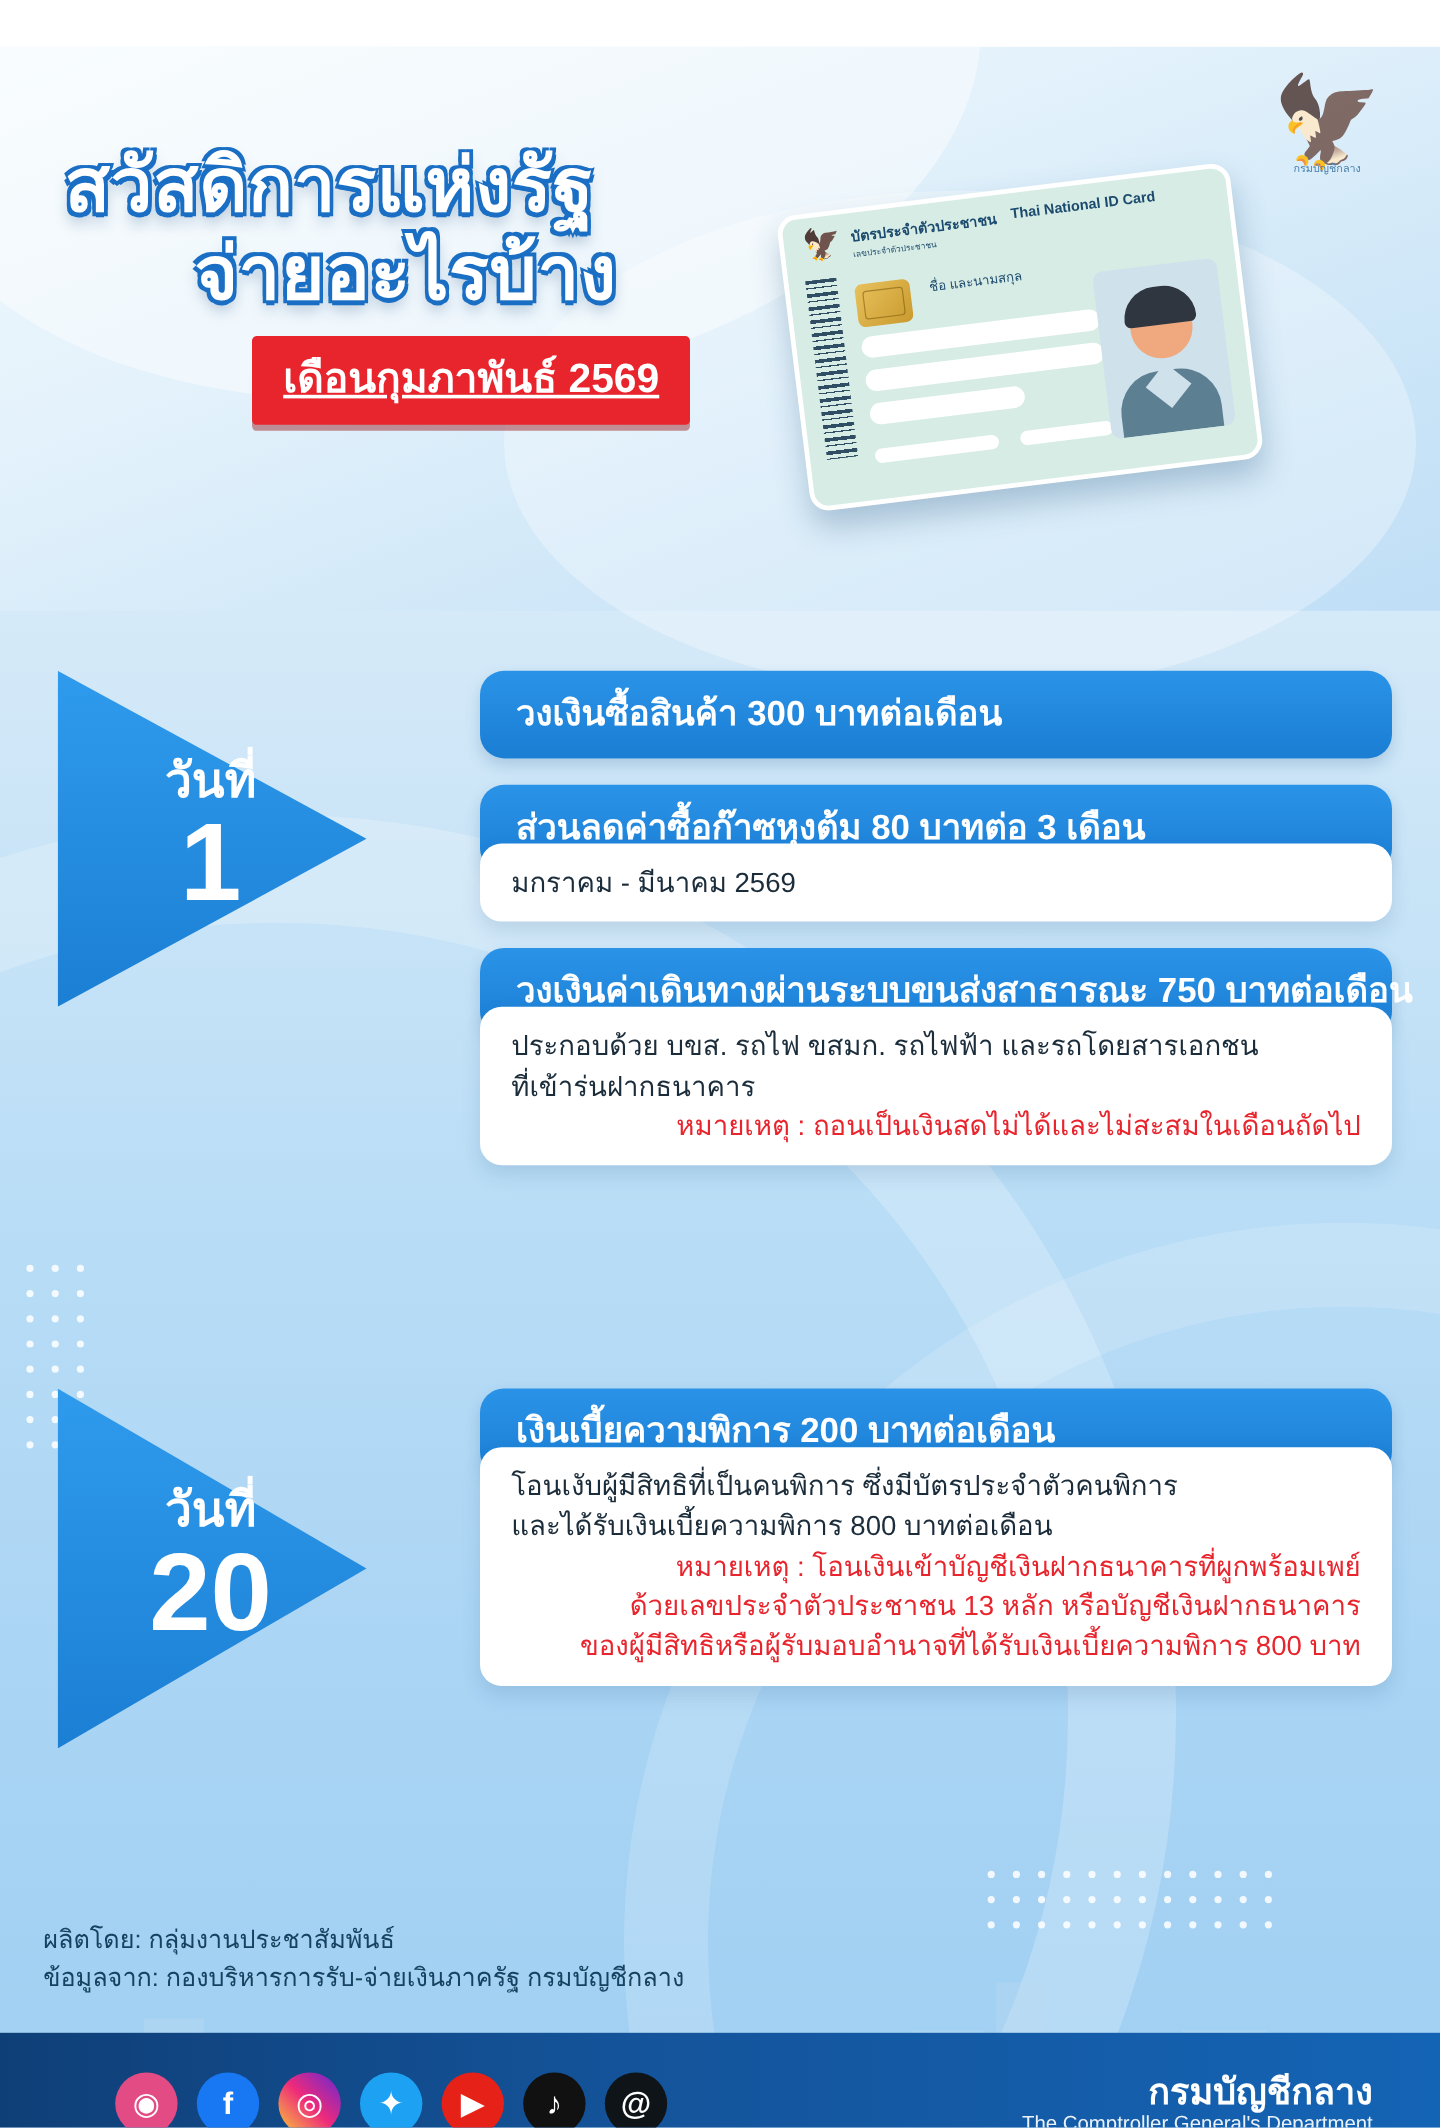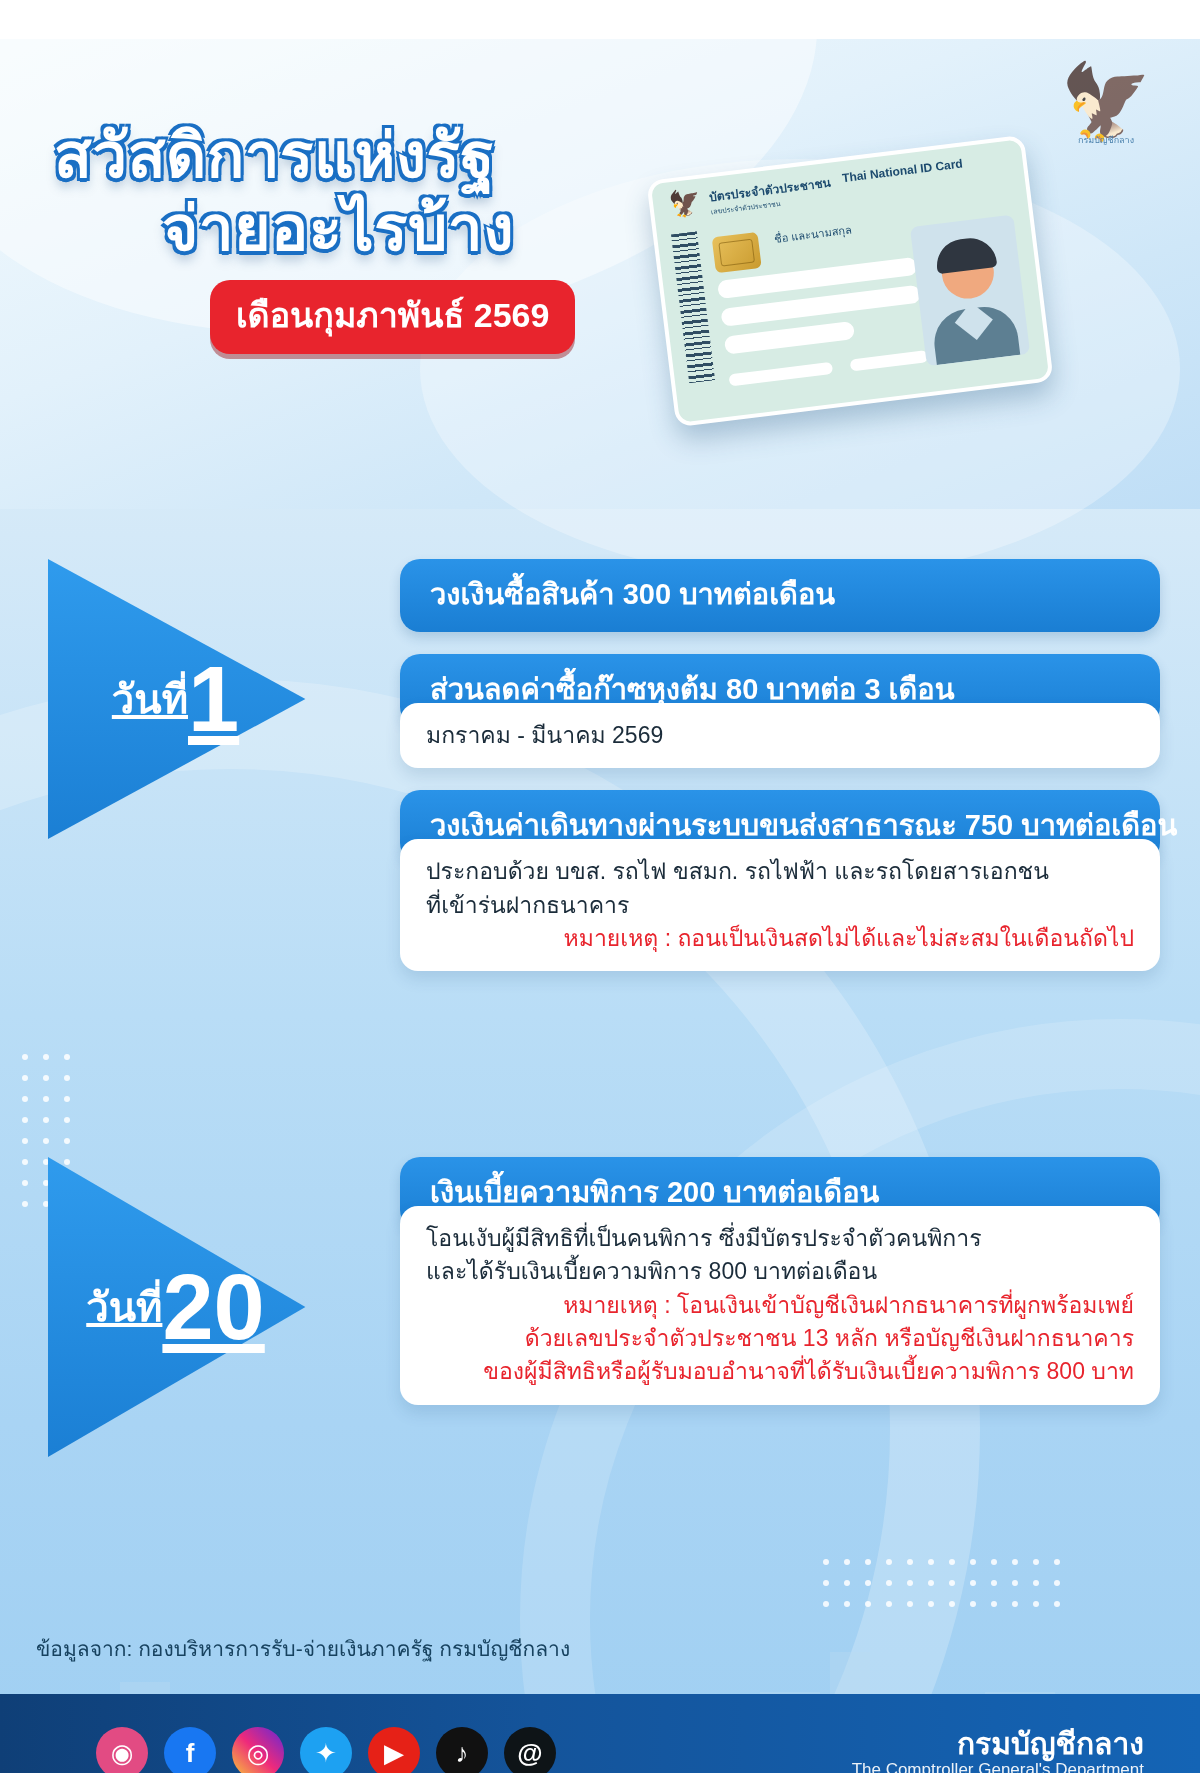--- a/index.html
+++ b/index.html
@@ -63,22 +63,23 @@
     line-height: 1.12;
   }
   .title-line1 { padding-left: 12px; }
   .title-line2 { padding-left: 120px; margin-top: 4px; }
   .month-pill {
     margin: 16px 0 0 168px;
     display: inline-block;
     background: #e8242d; color: #fff;
     font-size: 34px; font-weight: 700;
     padding: 8px 26px 12px 26px;
-    border-radius: 20px;
+    border-radius: 4px;
     box-shadow: 0 5px 0 rgba(150,20,25,0.45);
+    text-decoration: underline;
   }
   .emblem {
     position: absolute; right: 46px; top: 26px; width: 96px; height: 100px;
     opacity: .85;
   }
   .emblem .garuda {
     font-size: 74px; color: #2f6d9e; line-height: 1; text-align: center; display: block;
   }
   .emblem .emblem-text {
     text-align: center; font-size: 9px; color: #2f6d9e; margin-top: -6px;
@@ -141,23 +142,22 @@
     position: absolute; left: 48px; width: 330px; height: 280px;
   }
   .day-marker .tri {
     position: absolute; inset: 0;
     background: linear-gradient(180deg,#2f9bed 0%, #1b7fd4 100%);
     clip-path: polygon(0 0, 78% 50%, 0 100%);
     box-shadow: 0 10px 20px rgba(20,70,120,.22);
   }
   .day-marker .dm-text {
     position: absolute; left: 0; top: 0; width: 255px; height: 280px;
-    display: flex; align-items: center; justify-content: center;
+    display: flex; flex-direction: column; align-items: center; justify-content: center;
     color: #fff;
-    text-decoration: underline;
   }
   .dm-label { font-size: 40px; font-weight: 700; line-height: 1; }
   .dm-num { font-size: 92px; font-weight: 700; line-height: 1.02; margin-top: 2px; }
   .sec2 .day-marker { height: 300px; }
   .sec2 .day-marker .dm-text { height: 300px; }
 
   .content-col { position: absolute; left: 400px; width: 760px; }
 
   .blue-bar {
     background: linear-gradient(180deg,#2a93e8 0%, #1a7ed3 100%);
@@ -368,20 +368,21 @@
         <div>โอนเงับผู้มีสิทธิที่เป็นคนพิการ ซึ่งมีบัตรประจำตัวคนพิการ</div>
         <div>และได้รับเงินเบี้ยความพิการ 800 บาทต่อเดือน</div>
         <div class="note">หมายเหตุ : โอนเงินเข้าบัญชีเงินฝากธนาคารที่ผูกพร้อมเพย์</div>
         <div class="note">ด้วยเลขประจำตัวประชาชน 13 หลัก หรือบัญชีเงินฝากธนาคาร</div>
         <div class="note">ของผู้มีสิทธิหรือผู้รับมอบอำนาจที่ได้รับเงินเบี้ยความพิการ 800 บาท</div>
       </div>
     </div>
   </div>
 
   <div class="credits">
+    <div>ผลิตโดย: กลุ่มงานประชาสัมพันธ์</div>
     <div>ข้อมูลจาก: กองบริหารการรับ-จ่ายเงินภาครัฐ กรมบัญชีกลาง</div>
   </div>
 
   <div class="footer-bar">
     <div class="socials">
       <div class="soc soc-dribbble">◉</div>
       <div class="soc soc-facebook">f</div>
       <div class="soc soc-instagram">◎</div>
       <div class="soc soc-twitter">✦</div>
       <div class="soc soc-youtube">▶</div>

